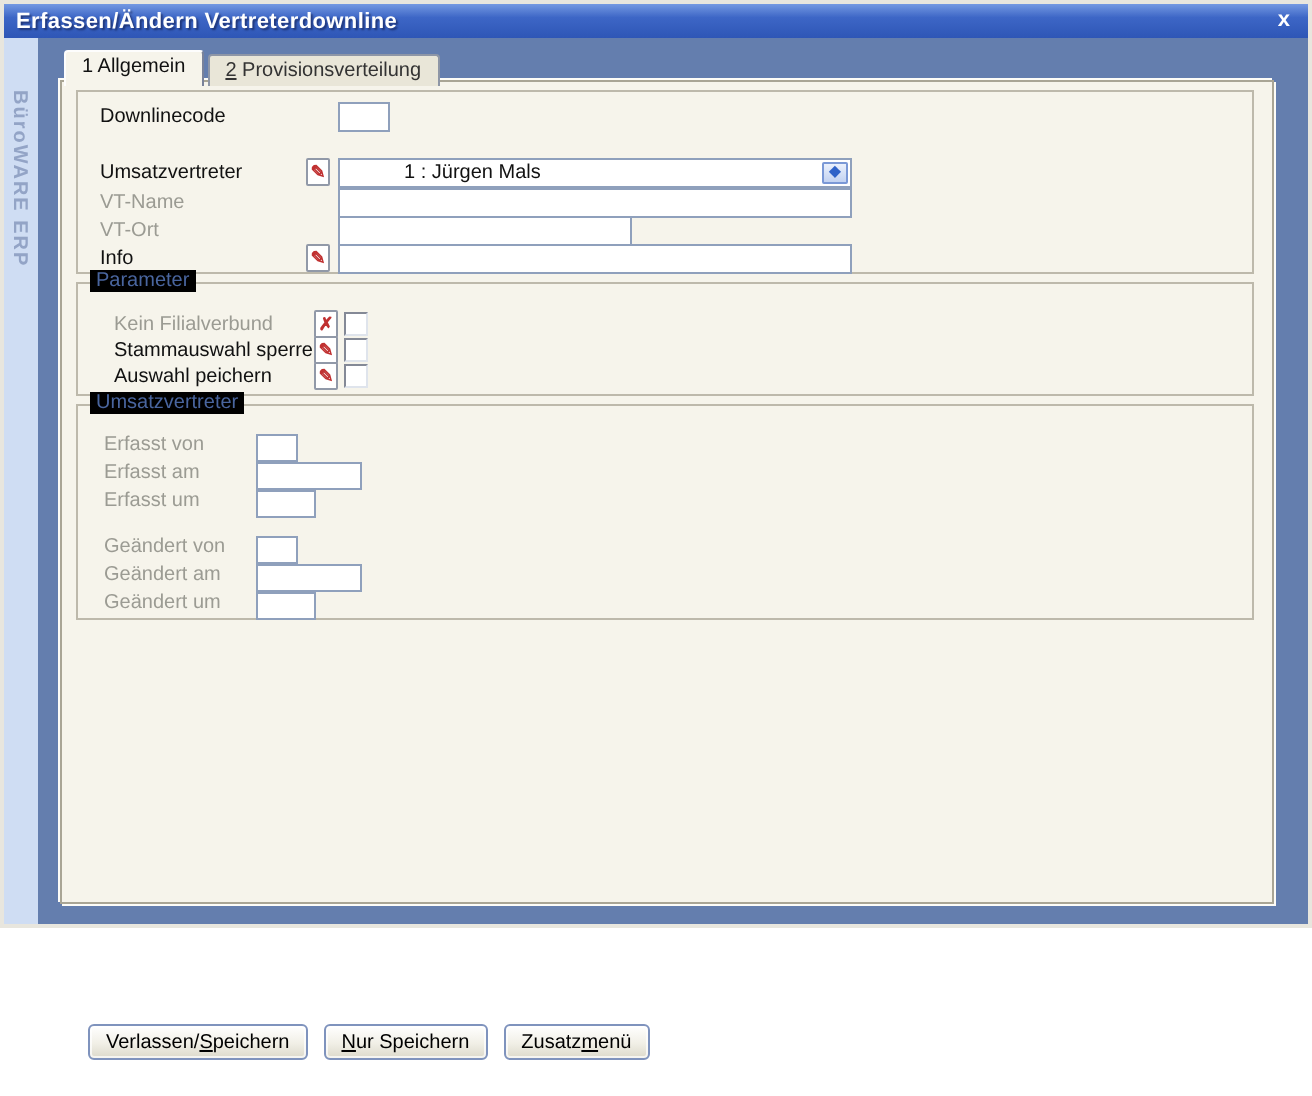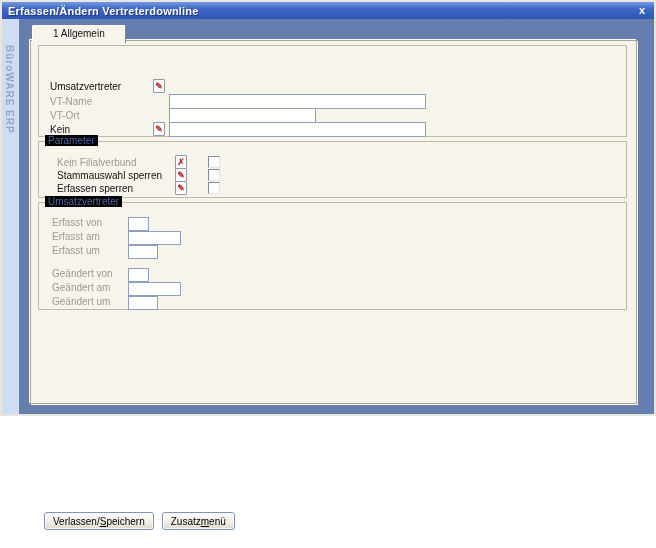--- a/index.html
+++ b/index.html
@@ -1,19 +1,19 @@
 <!DOCTYPE html>
 <html><head>
 <meta charset="utf-8">
 <style>
   * { margin:0; padding:0; box-sizing:border-box; }
   html,body { width:656px; height:548px; background:#ffffff; }
   body { font-family:"Liberation Sans", sans-serif; font-size:10px; color:#111; }
 
-  .window { position:relative; width:656px; height:416px;
+  .window { position:relative; width:656px; height:464px;
             background:#647eae; border:2px solid #e8e6de; }
 
   
   .titlebar { position:absolute; top:0; left:0; right:0; height:17px;
               background:linear-gradient(180deg,#7499e2 0%, #3d66c6 40%, #2e56b6 100%);
               display:flex; align-items:center; padding:0 6px; }
   .title-text { color:#fff; font-weight:bold; font-size:11px; letter-spacing:.2px;
                 text-shadow:1px 1px 1px rgba(0,0,30,.45); white-space:nowrap; }
   .close { margin-left:auto; color:#fff; font-weight:bold; font-size:11px;
            line-height:11px; padding:0 3px; cursor:default; }
@@ -25,21 +25,21 @@
                  writing-mode:vertical-rl; text-orientation:sideways;
                  color:#93a4c6; font-weight:bold; font-size:10px; letter-spacing:1px;
                  white-space:nowrap; }
 
   
   .client { position:absolute; top:17px; left:17px; right:0; bottom:0; background:#647eae; }
 
   
   .tabstrip { position:absolute; top:4px; left:13px; display:flex; align-items:flex-end; z-index:3; }
   .tab { font-size:10px; white-space:nowrap; border:1px solid #8e96a6; border-bottom:none;
-         border-radius:2px 2px 0 0; margin-right:2px; padding:2px 20px; cursor:default; }
+         border-radius:2px 2px 0 0; margin-right:2px; padding:2px 8px; cursor:default; }
   .tab.active { background:#f6f4eb; border-color:#fdfdfd #79829a #f6f4eb #fdfdfd;
                 position:relative; top:2px; padding-bottom:4px; z-index:4; }
   .tab.inactive { background:#e9e6d8; color:#333; position:relative; top:2px; padding-bottom:2px; }
   .tab u, .xpbtn u { text-decoration:underline; }
 
   
   .page { position:absolute; top:21px; left:11px; right:17px; bottom:10px;
           background:#f6f4eb; border:1px solid #a9a595;
           box-shadow:-1px -1px 0 #fdfcf7, 1px 1px 0 #fdfcf7; z-index:2; }
 
@@ -64,21 +64,21 @@
 
   .combo { width:257px; height:15px; border:1px solid #8fa0bc; background:#fff;
            display:flex; align-items:center; position:relative; cursor:default; }
   .combo-text { padding-left:32px; white-space:nowrap; }
   .spin { position:absolute; right:1px; top:1px; bottom:1px; width:13px;
           background:linear-gradient(180deg,#eaf0fc,#c2d2f1); border:1px solid #7a98d6; border-radius:1px;
           display:flex; align-items:center; justify-content:center;
           color:#2f62c8; font-size:8px; line-height:8px; }
 
   
-  .prow { position:absolute; left:18px; height:14px; display:flex; align-items:center;gap:18px; }
+  .prow { position:absolute; left:18px; height:14px; display:flex; align-items:center; }
   .plabel { width:100px; flex:none; white-space:nowrap; }
   .prow .edit-ic { margin-right:3px; }
   .cb { width:12px; height:12px; background:#fff; border:1px solid;
         border-color:#848996 #dfe4ec #dfe4ec #848996; cursor:default; }
 
   
   .krow { position:absolute; left:13px; height:14px; display:flex; align-items:flex-start; }
   .klabel { width:76px; flex:none; white-space:nowrap; }
 
   
@@ -99,48 +99,58 @@
   </div>
 
   <div class="banner">
     <span class="banner-text">BüroWARE ERP</span>
   </div>
 
   <div class="client">
 
     <div class="tabstrip">
       <div class="tab active">1 Allgemein</div>
+      <div class="tab inactive"><u>2</u> Provisionsverteilung</div>
     </div>
 
     <div class="page">
 
       <div class="group" style="top:4px;height:92px">
 
+        <div class="frow" style="top:4px">
+          <span class="flabel">Downlinecode</span>
+          <span class="icon-slot"></span>
+          <input class="tin" style="width: 26px;" value="">
+        </div>
 
         <div class="frow" style="top:32px">
           <span class="flabel">Umsatzvertreter</span>
           <span class="icon-slot">
             <span class="edit-ic">✎</span>
           </span>
+          <div class="combo">
+            <span class="combo-text">1 : Jürgen Mals</span>
+            <span class="spin">◆</span>
+          </div>
         </div>
 
         <div class="frow" style="top:47px">
           <span class="flabel dim">VT-Name</span>
           <span class="icon-slot"></span>
           <input class="tin" style="width: 257px;" value="">
         </div>
 
         <div class="frow" style="top:61px">
           <span class="flabel dim">VT-Ort</span>
           <span class="icon-slot"></span>
           <input class="tin" style="width: 147px;" value="">
         </div>
 
         <div class="frow" style="top:75px">
-          <span class="flabel">Kein</span>
+          <span class="flabel">Info</span>
           <span class="icon-slot">
             <span class="edit-ic">✎</span>
           </span>
           <input class="tin" style="width: 257px;" value="">
         </div>
       </div>
 
       <div class="group" style="top:100px;height:57px">
         <span class="legend">Parameter</span>
 
@@ -150,21 +160,21 @@
           <span class="cb"></span>
         </div>
 
         <div class="prow" style="top:26px">
           <span class="plabel">Stammauswahl sperren</span>
           <span class="edit-ic">✎</span>
           <span class="cb"></span>
         </div>
 
         <div class="prow" style="top:39px">
-          <span class="plabel">Erfassen sperren</span>
+          <span class="plabel">Auswahl peichern</span>
           <span class="edit-ic">✎</span>
           <span class="cb"></span>
         </div>
       </div>
 
       <div class="group" style="top:161px;height:108px">
         <span class="legend">Umsatzvertreter</span>
 
         <div class="krow" style="top:14px">
           <span class="klabel dim">Erfasst von</span>
@@ -188,18 +198,19 @@
           <input class="tin" style="width: 53px; height: 14px;" value="">
         </div>
         <div class="krow" style="top:93px">
           <span class="klabel dim">Geändert um</span>
           <input class="tin" style="width: 30px; height: 14px;" value="">
         </div>
       </div>
 
       <div class="btnrow">
         <button class="xpbtn">Verlassen/<u>S</u>peichern</button>
+        <button class="xpbtn"><u>N</u>ur Speichern</button>
         <button class="xpbtn">Zusatz<u>m</u>enü</button>
       </div>
 
     </div>
   </div>
 </div>
 
 </body></html>

